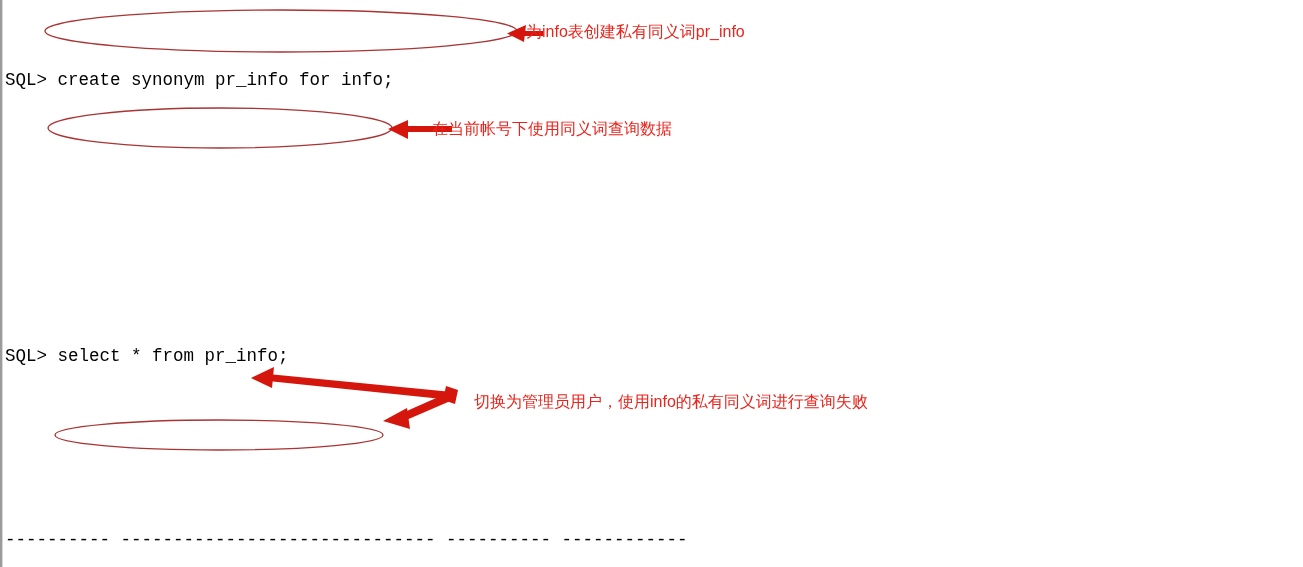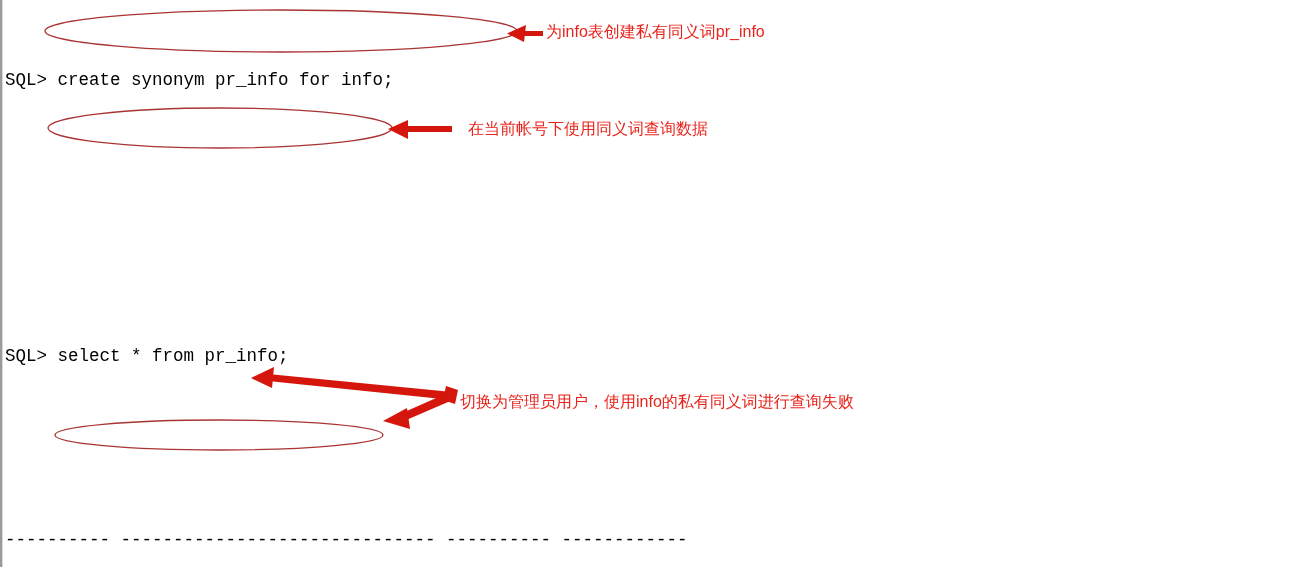--- a/index.html
+++ b/index.html
@@ -53,23 +53,23 @@
 
   
   .anno-text {
     position: absolute;
     color: #e8241c;
     font-size: 16px;
     line-height: 20px;
     white-space: pre;
     font-family: "Liberation Sans", sans-serif;
   }
-  #anno1 { left: 546px; top: 22px; }
-  #anno2 { left: 468px; top: 119px; text-align: center; }
-  #anno3 { left: 460px; top: 392px; }
+  #anno1 { left: 526px; top: 22px; }
+  #anno2 { left: 432px; top: 119px; text-align: center; }
+  #anno3 { left: 474px; top: 392px; }
 
   svg.overlay {
     position: absolute;
     left: 0;
     top: 0;
     width: 1303px;
     height: 567px;
     pointer-events: none;
   }
   .ellipse-mark {

